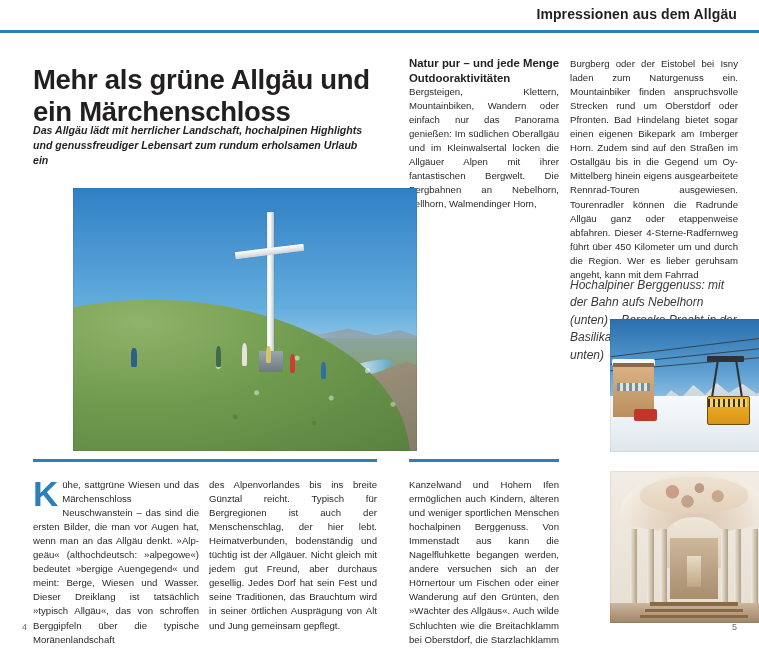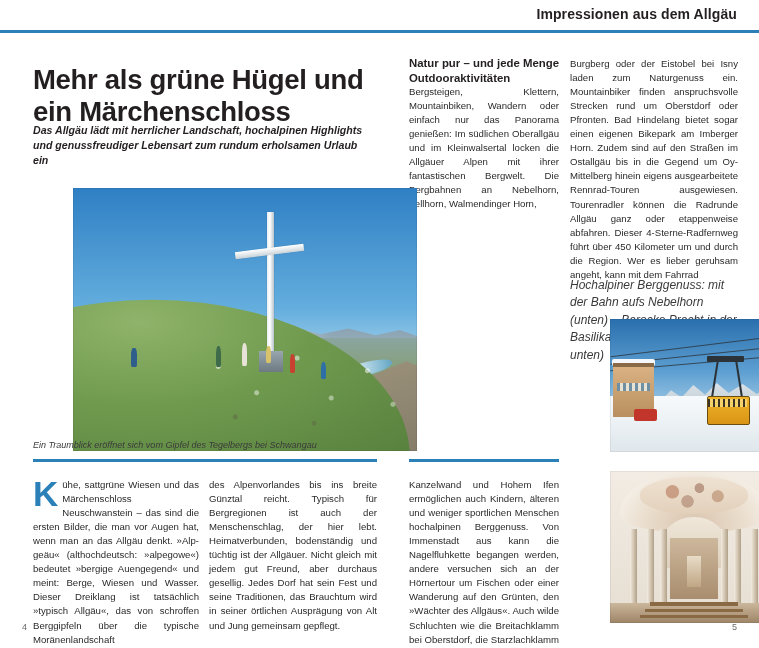--- a/index.html
+++ b/index.html
@@ -366,21 +366,21 @@
   }
 </style>
 </head>
 <body>
 
 <div class="page">
 
   <div class="runhead">Impressionen aus dem Allgäu</div>
   <div class="rule-top"></div>
 
-  <h1 class="headline">Mehr als grüne Hügel und ein Märchenschloss</h1>
+  <h1 class="headline">Mehr als grüne Allgäu und ein Märchenschloss</h1>
   <p class="standfirst">Das Allgäu lädt mit herrlicher Landschaft, hochalpinen Highlights und genussfreudiger Lebensart zum rundum erholsamen Urlaub ein</p>
 
   <h2 class="subhead">Natur pur – und jede Menge Outdooraktivitäten</h2>
   <p class="body-b">Bergsteigen, Klettern, Mountainbiken, Wandern oder einfach nur das Panorama genießen: Im südlichen Oberallgäu und im Kleinwalsertal locken die Allgäuer Alpen mit ihrer fantastischen Bergwelt. Die Bergbahnen an Nebelhorn, Fellhorn, Walmendinger Horn,</p>
 
   <p class="body-c">Burgberg oder der Eistobel bei Isny laden zum Naturgenuss ein. Mountainbiker finden anspruchsvolle Strecken rund um Oberstdorf oder Pfronten. Bad Hindelang bietet sogar einen eigenen Bikepark am Imberger Horn. Zudem sind auf den Straßen im Ostallgäu bis in die Gegend um Oy-Mittelberg hinein eigens ausgearbeitete Rennrad-Touren ausgewiesen. Tourenradler können die Radrunde Allgäu ganz oder etappenweise abfahren. Dieser 4-Sterne-Radfernweg führt über 450 Kilometer um und durch die Region. Wer es lieber geruhsam angeht, kann mit dem Fahrrad</p>
   <p class="cap-c">Hochalpiner Berggenuss: mit der Bahn aufs Nebelhorn (unten) – Barocke Pracht in der Basilika Ottobeuren (ganz unten)</p>
 
   <figure class="photo photo-main">
     <div class="sky-main"></div>
@@ -395,21 +395,20 @@
     <div class="cross-arm"></div>
     <div class="cross-base"></div>
     <div class="fig f5"></div>
     <div class="fig f1"></div>
     <div class="fig f2"></div>
     <div class="fig f6"></div>
     <div class="fig f3"></div>
     <div class="fig f4"></div>
     <div class="ph-edge"></div>
   </figure>
-  <div class="photo-caption">Ein Traumblick eröffnet sich vom Gipfel des Tegelbergs bei Schwangau</div>
 
   <figure class="photo photo-cable">
     <div class="cc-sky"></div>
     <div class="cc-mtn"></div>
     <div class="cc-snow"></div>
     <div class="cc-cable c1"></div>
     <div class="cc-cable c2"></div>
     <div class="cc-cable c3"></div>
     <div class="cc-roofsnow"></div>
     <div class="cc-lodge"></div>

